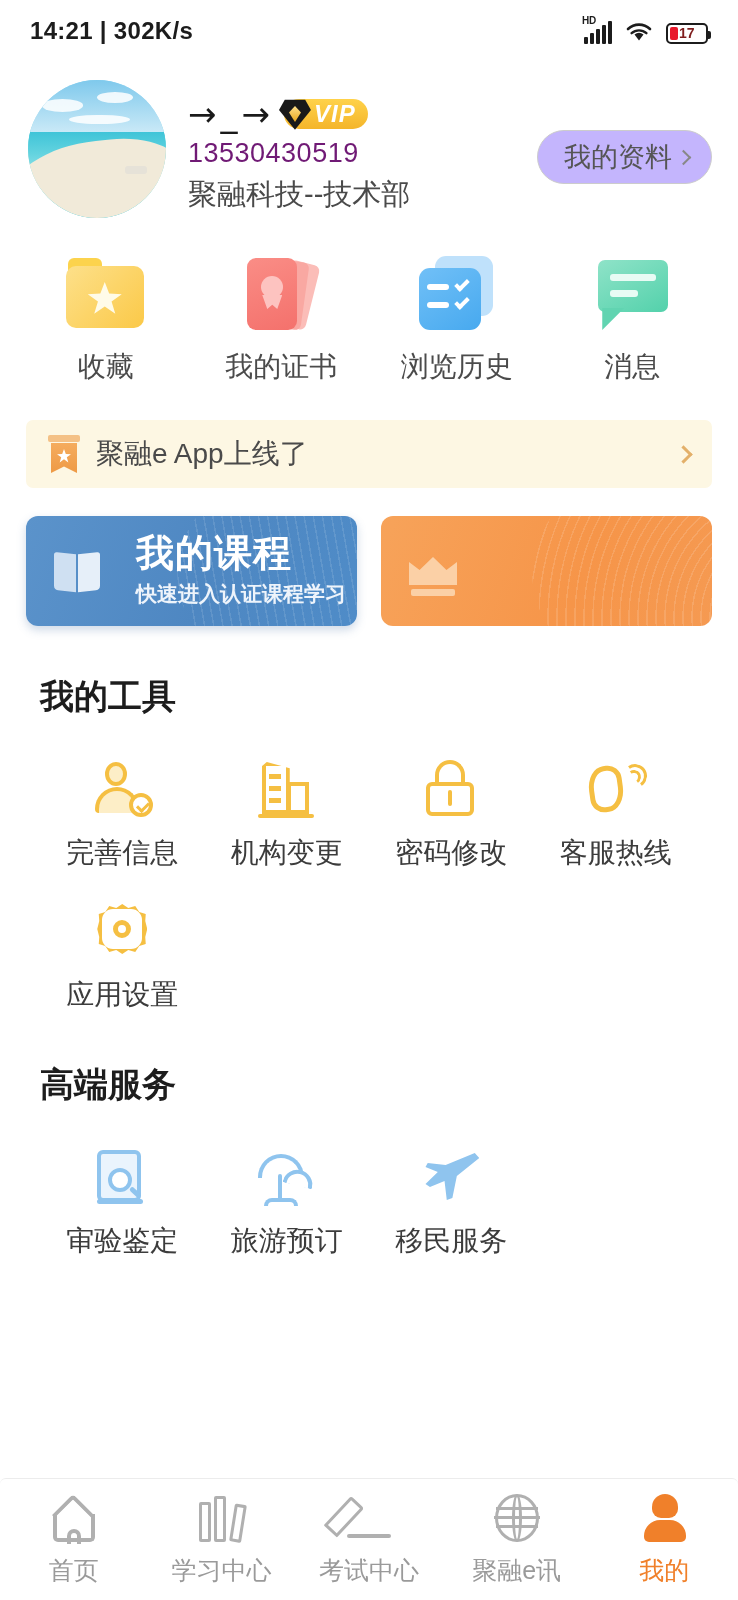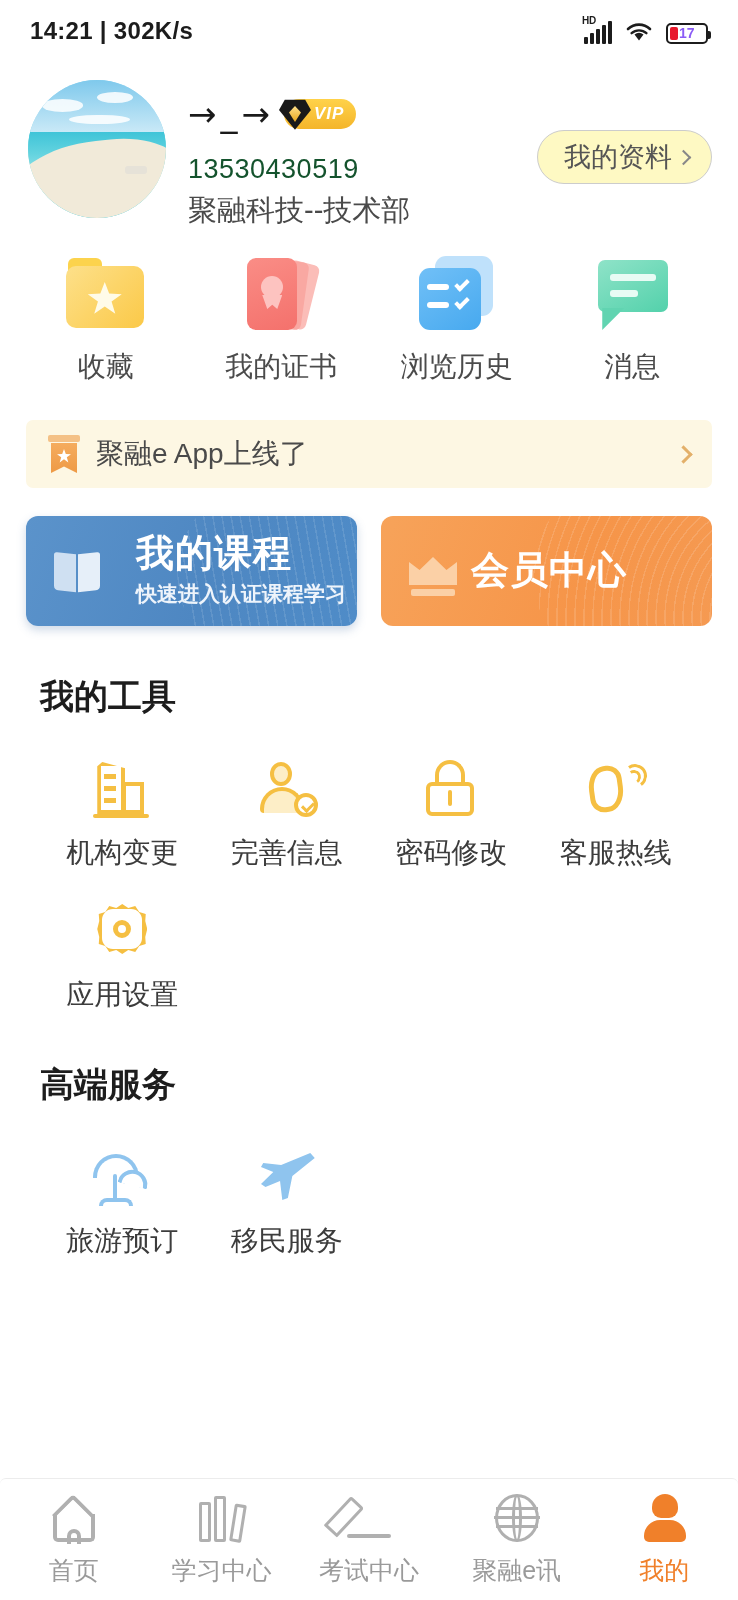--- a/index.html
+++ b/index.html
@@ -27,21 +27,21 @@
   .wifi{ width:28px; height:24px; position:relative;}
   .battery{
     width:42px;height:21px;border:2.4px solid #1c1c1c;border-radius:5px;
     position:relative; display:flex; align-items:center; padding:2px;
   }
   .battery:after{
     content:""; position:absolute; right:-5px; top:6px; width:3px;height:8px;
     background:#1c1c1c; border-radius:0 2px 2px 0;
   }
   .batt-fill{ width:8px; height:100%; background:#e8192c; border-radius:2px;}
-  .batt-num{ position:absolute; left:11px; top:0; font-size:14px; font-weight:700; color:#8b5cf6; line-height:16px;}
+  .batt-num{ position:absolute; left:11px; top:0; font-size:14px; font-weight:700; color:#7f1d1d; line-height:16px;}
 
   
   .profile{
     display:flex; align-items:flex-start; padding:18px 26px 0 28px; height:160px;
   }
   .avatar{
     width:138px;height:138px;border-radius:50%;flex:0 0 138px;
     overflow:hidden; position:relative;
     background:linear-gradient(#8fd6f2 0%, #aee2f5 28%, #5ecad9 38%, #7fe0e3 48%, #e9e3d2 60%, #f2ece0 72%, #6fd8dd 86%, #54c9d6 100%);
   }
@@ -54,39 +54,39 @@
     background:#f1ead9; border-radius:52% 40% 0 0; transform:rotate(-6deg);}
   .av-boat{position:absolute; right:14%; top:62%; width:22px;height:8px;background:#e6e2d8;border-radius:3px;}
 
   .pf-info{ margin-left:22px; padding-top:14px; flex:1; min-width:0;}
   .pf-nameline{ display:flex; align-items:center; gap:10px; height:40px;}
   .pf-name{ font-size:34px; color:#1a1a1a; letter-spacing:4px; line-height:1; font-family:"DejaVu Sans",sans-serif;}
   .vip-badge{
     height:30px; padding:0 12px 0 30px; border-radius:15px;
     background:linear-gradient(#ffd24a,#f4b52a);
     display:inline-flex; align-items:center; position:relative;
-    font-size:17px; font-weight:700; font-style:italic; color:#fff;
+    font-size:24px; font-weight:700; font-style:italic; color:#fff;
     letter-spacing:1px;
   }
   .vip-gem{
     position:absolute; left:-6px; top:-2px; width:34px;height:34px; background:#191919;
     clip-path:polygon(20% 8%,80% 8%,97% 38%,50% 96%,3% 38%);
     display:flex; align-items:center; justify-content:center;
   }
   .vip-gem i{ display:block; width:12px;height:16px; background:linear-gradient(#ffe08a,#e8a71d);
     clip-path:polygon(50% 0,100% 40%,50% 100%,0 40%); }
-  .pf-phone{ font-size:27px; color:#14532d; margin-top:20px; letter-spacing:.5px;}
+  .pf-phone{ font-size:27px; color:#701a75; margin-top:4px; letter-spacing:.5px;}
   .pf-org{ font-size:29px; color:#4a4a4a; margin-top:6px;}
 
   .pf-btn{
     margin-top:50px; flex:0 0 auto;
     border:1.6px solid #cccccc; border-radius:34px;
     height:54px; padding:0 22px 0 26px;
     display:flex; align-items:center; gap:6px;
-    background:#fef9c3; font-size:27px; color:#555;
+    background:#c4b5fd; font-size:27px; color:#555;
   }
   .chev{ display:inline-block; width:11px;height:11px;
     border-right:2.6px solid #888; border-bottom:2.6px solid #888;
     transform:rotate(-45deg);}
 
   
   .quick{ display:flex; padding:28px 18px 0 18px;}
   .quick-item{ flex:1; display:flex; flex-direction:column; align-items:center; gap:14px;}
   .qi-icon{ width:88px;height:84px; position:relative;}
   .qi-label{ font-size:28px; color:#4b4b4b;}
@@ -377,52 +377,51 @@
     </div>
   </div>
 
   <div class="bcard orange">
     <div class="bc-pattern"></div>
     <div class="bc-icon">
       <div class="crown"></div>
         <div class="crown-b"></div>
     </div>
     <div class="bc-text">
-      <div class="bc-title">会员中心</div>
     </div>
   </div>
 </div>
 
 <div class="section">
   <div class="sec-title">我的工具</div>
   <div class="grid">
+
+    <div class="g-item">
+      <div class="g-icon">
+        <div class="ic-head"></div>
+          <div class="ic-body"></div>
+          <div class="ic-chk"></div>
+      </div>
+      <div class="g-label">完善信息</div>
+    </div>
 
     <div class="g-item">
       <div class="g-icon">
         <div class="bld-l"></div>
           <div class="bld-r"></div>
         <div class="bld-w bw1"></div>
           <div class="bld-w bw2"></div>
           <div class="bld-w bw3"></div>
         <div class="bld-base"></div>
       </div>
       <div class="g-label">机构变更</div>
     </div>
 
     <div class="g-item">
       <div class="g-icon">
-        <div class="ic-head"></div>
-          <div class="ic-body"></div>
-          <div class="ic-chk"></div>
-      </div>
-      <div class="g-label">完善信息</div>
-    </div>
-
-    <div class="g-item">
-      <div class="g-icon">
         <div class="lock-sh"></div>
           <div class="lock-bd"></div>
           <div class="lock-kh"></div>
       </div>
       <div class="g-label">密码修改</div>
     </div>
 
     <div class="g-item">
       <div class="g-icon">
         <div class="ph-body"></div>
@@ -439,20 +438,29 @@
       </div>
       <div class="g-label">应用设置</div>
     </div>
   </div>
 </div>
 
 <div class="section">
   <div class="sec-title">高端服务</div>
   <div class="grid">
 
+    <div class="g-item">
+      <div class="g-icon">
+        <div class="doc"></div>
+          <div class="mag"></div>
+          <div class="mag-h"></div>
+          <div class="doc-b"></div>
+      </div>
+      <div class="g-label">审验鉴定</div>
+    </div>
 
     <div class="g-item">
       <div class="g-icon">
         <div class="umb"></div>
           <div class="umb-p"></div>
           <div class="umb2"></div>
           <div class="umb-g"></div>
       </div>
       <div class="g-label">旅游预订</div>
     </div>

